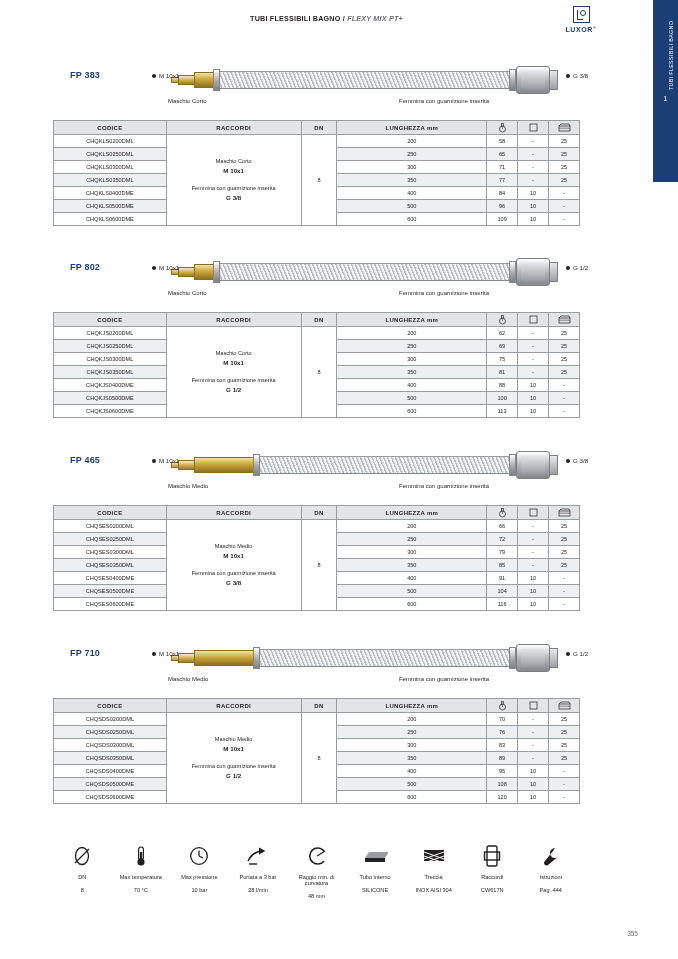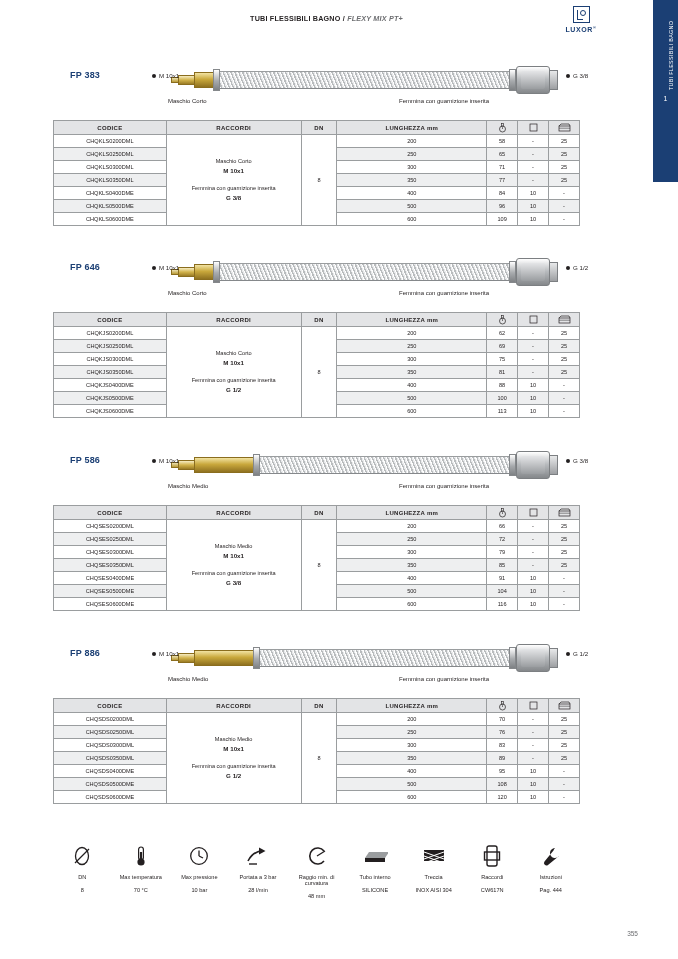--- a/index.html
+++ b/index.html
@@ -402,21 +402,21 @@
       <td class="len">600</td>
       <td class="c1">109</td>
       <td class="c2">10</td>
       <td class="c3">-</td>
     </tr>
   </tbody>
     </table>
 </div>
 
 <div class="product" style="top:244px;">
-  <div class="prod-code">FP 646</div>
+  <div class="prod-code">FP 802</div>
   <div class="hose">
     <div class="nipple-tip"></div>
     <div class="nipple"></div>
     <div class="brass short"></div>
     <div class="collar l"></div>
     <div class="braid"></div>
     <div class="collar r"></div>
     <div class="nut"></div>
     <div class="nut-end"></div>
   </div>
@@ -506,21 +506,21 @@
       <td class="len">600</td>
       <td class="c1">113</td>
       <td class="c2">10</td>
       <td class="c3">-</td>
     </tr>
   </tbody>
     </table>
 </div>
 
 <div class="product" style="top:437px;">
-  <div class="prod-code">FP 586</div>
+  <div class="prod-code">FP 465</div>
   <div class="hose">
     <div class="nipple-tip"></div>
     <div class="nipple"></div>
     <div class="brass medium"></div>
     <div class="collar l" style="left:103px;"></div>
     <div class="braid" style="left:110px;"></div>
     <div class="collar r"></div>
     <div class="nut"></div>
     <div class="nut-end"></div>
   </div>
@@ -610,21 +610,21 @@
       <td class="len">600</td>
       <td class="c1">116</td>
       <td class="c2">10</td>
       <td class="c3">-</td>
     </tr>
   </tbody>
     </table>
 </div>
 
 <div class="product" style="top:630px;">
-  <div class="prod-code">FP 886</div>
+  <div class="prod-code">FP 710</div>
   <div class="hose">
     <div class="nipple-tip"></div>
     <div class="nipple"></div>
     <div class="brass medium"></div>
     <div class="collar l" style="left:103px;"></div>
     <div class="braid" style="left:110px;"></div>
     <div class="collar r"></div>
     <div class="nut"></div>
     <div class="nut-end"></div>
   </div>

